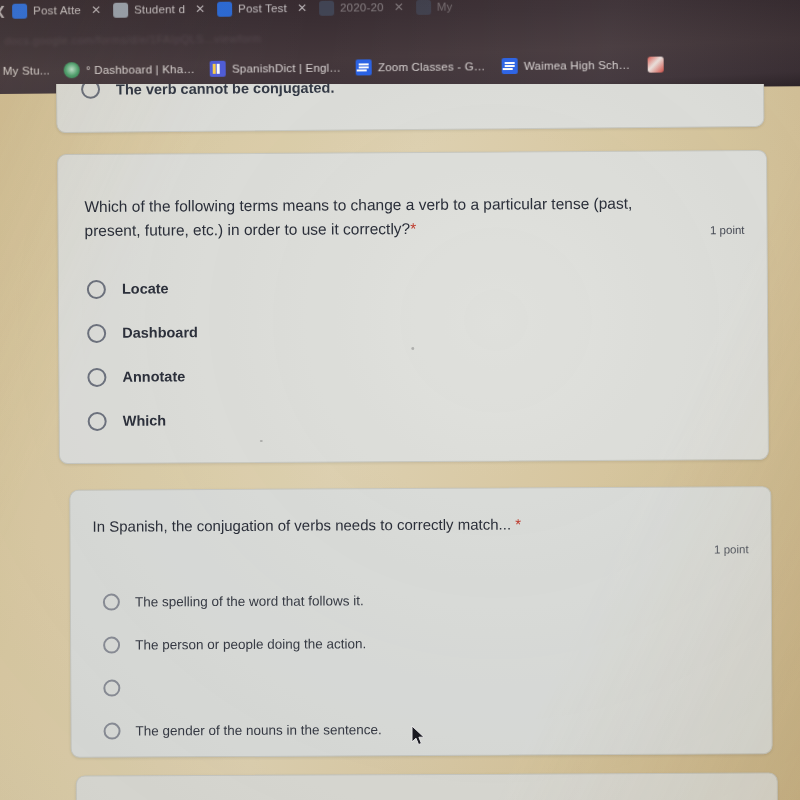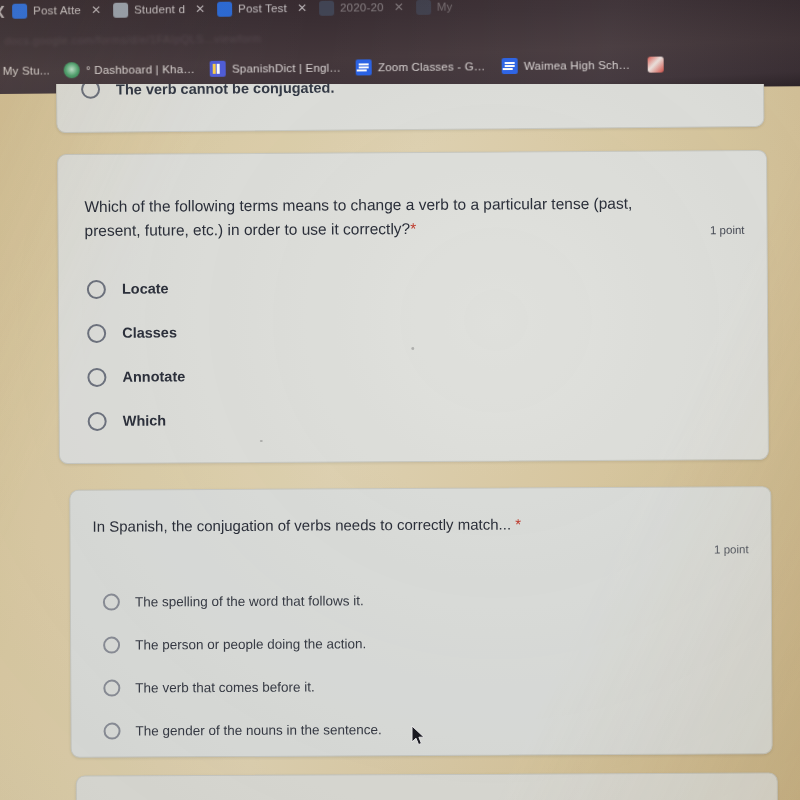--- a/index.html
+++ b/index.html
@@ -424,21 +424,21 @@
         </div>
         <div class="q-points">1 point</div>
       </div>
       <div class="opts">
         <div class="opt-row">
           <span class="radio"></span>
           <span class="opt-label">Locate</span>
         </div>
         <div class="opt-row">
           <span class="radio"></span>
-          <span class="opt-label">Classes</span>
+          <span class="opt-label">Dashboard</span>
         </div>
         <div class="opt-row">
           <span class="radio"></span>
           <span class="opt-label">Annotate</span>
         </div>
         <div class="opt-row">
           <span class="radio"></span>
           <span class="opt-label">Which</span>
         </div>
       </div>
@@ -457,21 +457,20 @@
         <div class="opt-row">
           <span class="radio"></span>
           <span class="opt-label">The spelling of the word that follows it.</span>
         </div>
         <div class="opt-row">
           <span class="radio"></span>
           <span class="opt-label">The person or people doing the action.</span>
         </div>
         <div class="opt-row">
           <span class="radio"></span>
-          <span class="opt-label">The verb that comes before it.</span>
         </div>
         <div class="opt-row">
           <span class="radio"></span>
           <span class="opt-label">The gender of the nouns in the sentence.</span>
         </div>
       </div>
     </div>
 
     <div class="q-card" id="card-q3">
       <div class="q-text">of Spanish, the present tense? (not</div>

